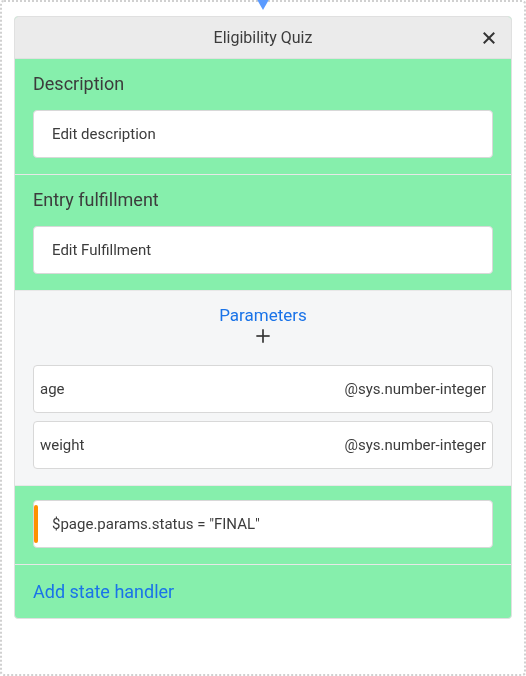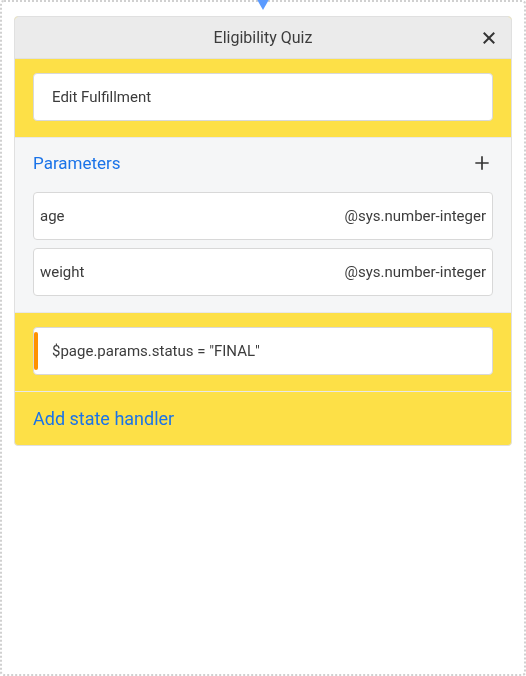--- a/index.html
+++ b/index.html
@@ -31,21 +31,21 @@
       transform: translateX(-50%);
       width: 0;
       height: 0;
       border-left: 8px solid transparent;
       border-right: 8px solid transparent;
       border-top: 14px solid #5b9bff;
       z-index: 10;
     }
     .panel {
       margin: 16px 14px 0 14px;
-      background: #fde047;
+      background: #86efac;
       border: 1px solid #e0e0e0;
       border-radius: 4px;
       overflow: hidden;
     }
     .panel-header {
       background: #ebebeb;
       display: flex;
       align-items: center;
       justify-content: center;
       position: relative;
@@ -95,20 +95,21 @@
     .section-gray {
       background: #f5f6f7;
       padding: 14px 18px 16px 18px;
       border-bottom: 1px solid #e8e8e8;
     }
     .section-header-row {
       display: flex;
       justify-content: space-between;
       align-items: center;
       margin-bottom: 18px;
+      flex-direction: column;
     }
     .section-title-blue {
       font-size: 17px;
       color: #1a73e8;
       font-weight: 400;
     }
     .add-btn {
       cursor: pointer;
       width: 22px;
       height: 22px;
@@ -184,22 +185,27 @@
   <div class="panel-header">
     <div class="panel-title">Eligibility Quiz</div>
     <div class="close-btn">
       <svg viewBox="0 0 24 24" fill="none" stroke="#333" stroke-width="2.5">
         <line x1="5" y1="5" x2="19" y2="19"></line>
         <line x1="19" y1="5" x2="5" y2="19"></line>
       </svg>
     </div>
   </div>
 
-
   <div class="section">
+    <div class="section-title">Description</div>
+    <div class="edit-box">Edit description</div>
+  </div>
+
+  <div class="section">
+    <div class="section-title">Entry fulfillment</div>
     <div class="edit-box">Edit Fulfillment</div>
   </div>
 
   <div class="section-gray">
     <div class="section-header-row">
       <div class="section-title-blue">Parameters</div>
       <div class="add-btn">
         <svg viewBox="0 0 24 24" fill="none" stroke="#333" stroke-width="2">
           <line x1="12" y1="4" x2="12" y2="20"></line>
           <line x1="4" y1="12" x2="20" y2="12"></line>

